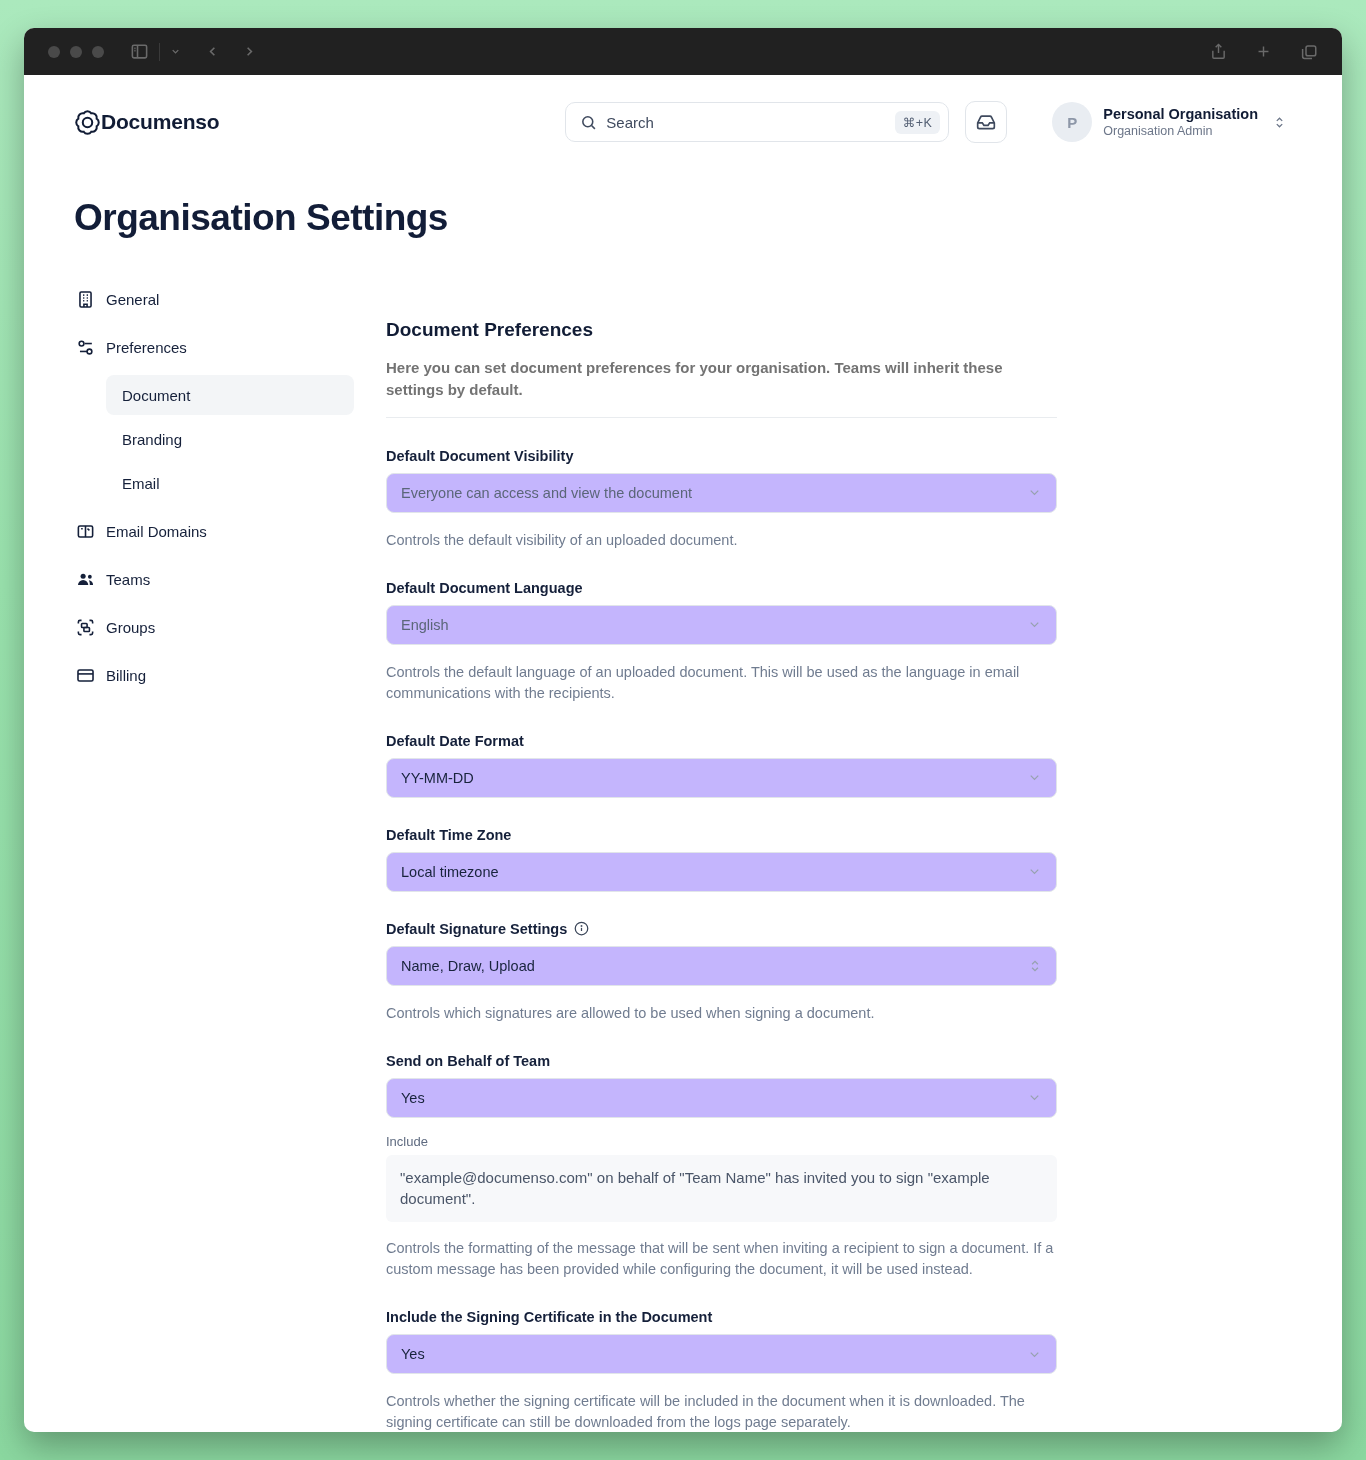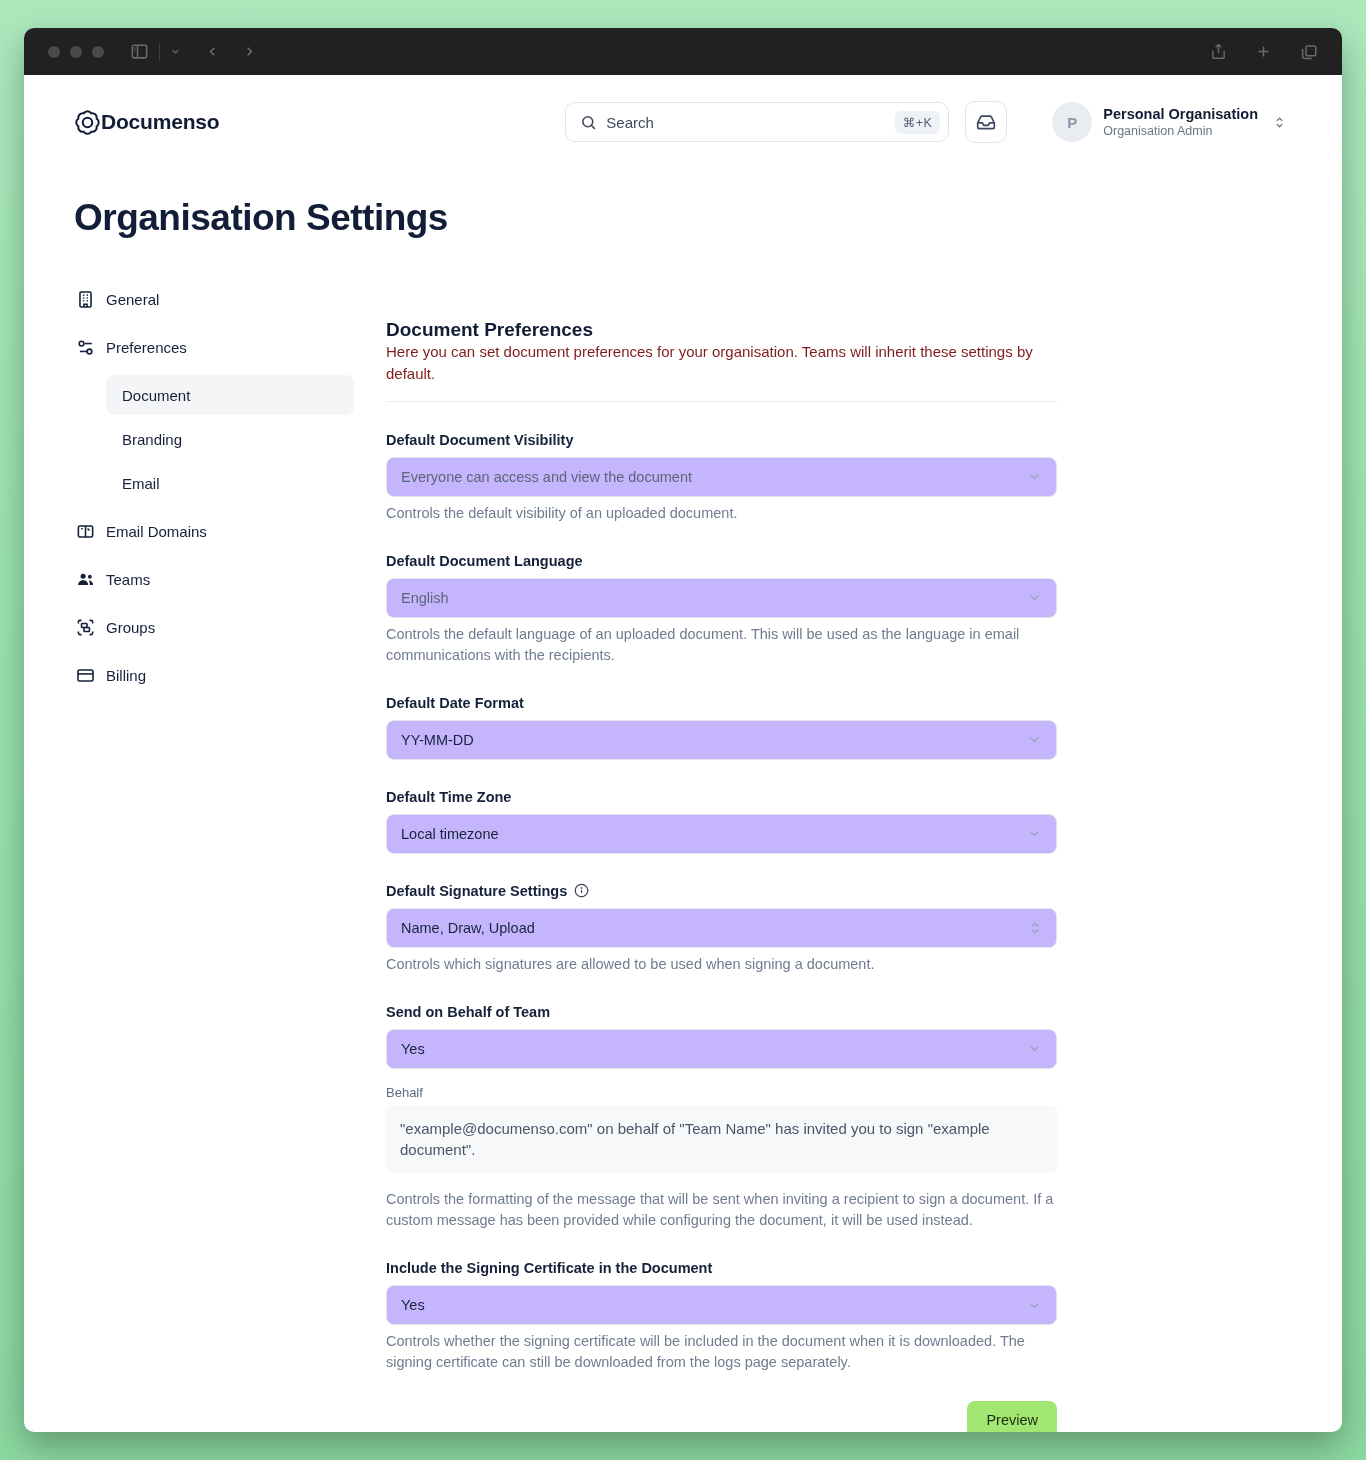--- a/index.html
+++ b/index.html
@@ -75,38 +75,38 @@
   .nav-item .nicon { display:flex; color:#15203a; }
   .nav-sub {
     height:40px; margin:4px 0 4px 32px; display:flex; align-items:center;
     padding:0 16px; font-size:15px; font-weight:500; color:#15203a;
     border-radius:8px; cursor:pointer;
   }
   .nav-sub.selected { background:#f3f5f7; }
   
   .main { width:671px; margin-left:32px; }
   .main-title { font-size:19px; font-weight:bold; color:#111c35;margin-top:44px; }
-  .main-desc { font-size:15px; color:#7f1d1d; line-height:1.45; margin-top:0; }
+  .main-desc { font-size:15px; color:#737373; line-height:1.45; margin-top:16px;font-weight:bold; }
   .divider { border:none; border-top:1px solid #e9ecef; margin-top:16px; }
   .field { margin-top:29px; }
   .field:first-of-type { margin-top:30px; }
   .field-label {
     font-size:14.5px; font-weight:bold; color:#15203a;
     display:flex; align-items:center; gap:7px;
   }
   .info-icon { color:#3b4659; display:flex; cursor:pointer; }
   .select {
     margin-top:9px; height:40px; border:1px solid #e1e5ea; border-radius:8px;
     display:flex; align-items:center; padding:0 14px; background:#c4b5fd; cursor:pointer;
   }
   .select-value { flex:1; font-size:14.5px; }
   .select-value.muted { color:#5b6679; }
   .select-value.dark { color:#18233c; font-weight:500; }
   .select-caret { color:#97a1b0; display:flex; }
-  .helper { font-size:14.5px; color:#707c90; line-height:1.45; margin-top:6px; }
+  .helper { font-size:14.5px; color:#707c90; line-height:1.45; margin-top:17px; }
   .preview-label { font-size:13px; color:#5f6b80; margin-top:16px; }
   .preview-box {
     margin-top:6px; background:#f7f8fa; border-radius:6px; padding:12px 14px;
     font-size:15px; color:#4a5568; line-height:1.45;
   }
   .actions { display:flex; justify-content:flex-end; margin-top:28px; padding-bottom:40px; }
   .update-btn {
     background:#a2e771; color:#1d2b10; border:none; border-radius:8px;
     font-family:"Liberation Sans", sans-serif;
     font-size:14.5px; font-weight:500; padding:0 19px; height:37px; cursor:pointer;
@@ -381,21 +381,21 @@
       <div class="field">
         <div class="field-label">Send on Behalf of Team</div>
         <div class="select">
           <span class="select-value dark">Yes</span>
           <span class="select-caret">
             <svg width="15" height="15" viewBox="0 0 24 24" fill="none" stroke="currentColor" stroke-width="2">
                 <polyline points="6 9 12 15 18 9"></polyline>
               </svg>
           </span>
         </div>
-        <div class="preview-label">Behalf</div>
+        <div class="preview-label">Include</div>
         <div class="preview-box">"example@documenso.com" on behalf of "Team Name" has invited you to sign "example document".</div>
         <p class="helper" style="margin-top:16px;">Controls the formatting of the message that will be sent when inviting a recipient to sign a document. If a custom message has been provided while configuring the document, it will be used instead.</p>
       </div>
 
       <div class="field">
         <div class="field-label">Include the Signing Certificate in the Document</div>
         <div class="select">
           <span class="select-value dark">Yes</span>
           <span class="select-caret">
             <svg width="15" height="15" viewBox="0 0 24 24" fill="none" stroke="currentColor" stroke-width="2">

